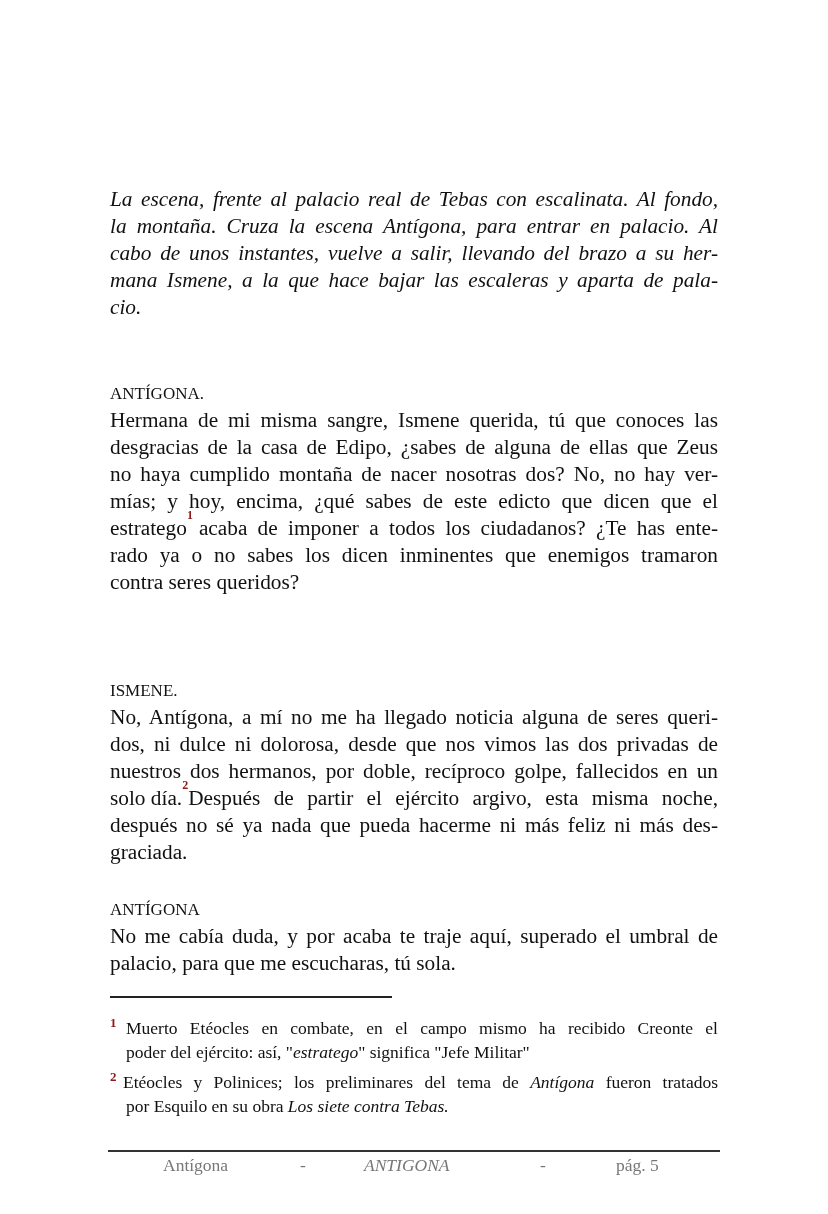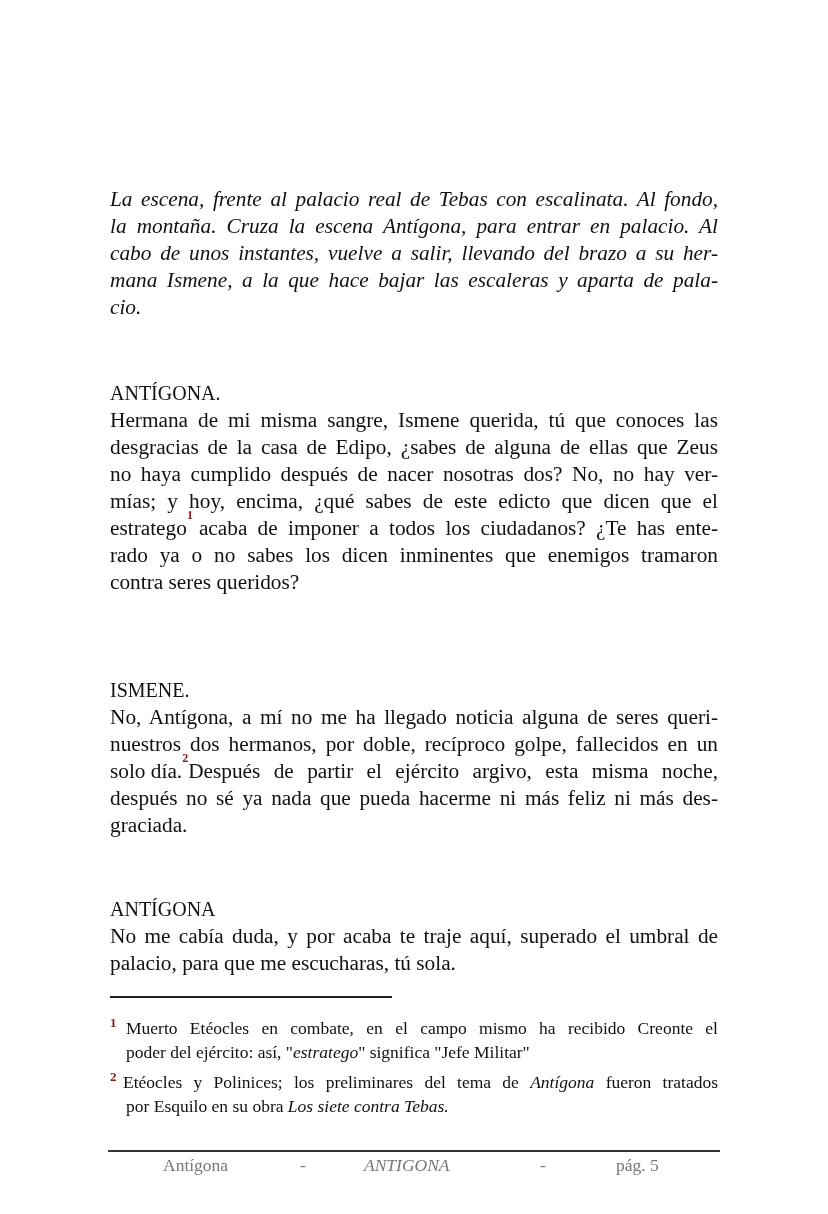--- a/index.html
+++ b/index.html
@@ -1,21 +1,21 @@
 <!DOCTYPE html>
 <html><head>
 <meta charset="utf-8">
 <style>
   html, body { margin: 0; padding: 0; background: #ffffff; }
   body { width: 828px; height: 1214px; position: relative; overflow: hidden;
          font-family: "Liberation Serif", "DejaVu Serif", serif; color: #111; }
   .page { position: absolute; left: 110px; top: 0; width: 608px; }
   .p { font-size: 21.3px; line-height: 27px; text-align: justify; margin: 0; }
   .stage { position: absolute; top: 186px; font-style: italic; }
-  .speaker { font-size: 20px; line-height: 27px; margin: 0; }
+  .speaker { font-size: 17px; line-height: 27px; margin: 0; }
   .block { position: absolute; left: 0; width: 608px; }
   sup.fn { color: #8b1a1a; font-weight: bold; font-size: 12px; line-height: 0; vertical-align: 8px; }
   .rule { position: absolute; top: 996px; left: 0; width: 282px; height: 2px; background: #222; }
   .fnote { position: absolute; left: 0; width: 608px; font-size: 17.5px; line-height: 24px; text-align: justify; }
   .fnote .num { position: absolute; left: 0; top: -5px; color: #8b1a1a; font-weight: bold; font-size: 13px; }
   .fnote .txt { padding-left: 16px; display: block; }
   .footrule { position: absolute; left: 108px; top: 1150px; width: 612px; height: 2px; background: #333; }
   .footer { position: absolute; top: 1155px; left: 108px; width: 612px; height: 22px; font-size: 17.5px; color: #777; }
   .footer span { position: absolute; top: 0; }
   .lines span { display: block; }
@@ -31,34 +31,35 @@
     <span class="p jl">la montaña. Cruza la escena Antígona, para entrar en palacio. Al</span>
     <span class="p jl">cabo de unos instantes, vuelve a salir, llevando del brazo a su her-</span>
     <span class="p jl">mana Ismene, a la que hace bajar las escaleras y aparta de pala-</span>
     <span class="p">cio.</span>
   </div>
 
   <div class="block lines" style="top:380px;">
     <span class="speaker">ANTÍGONA.</span>
     <span class="p jl">Hermana de mi misma sangre, Ismene querida, tú que conoces las</span>
     <span class="p jl">desgracias de la casa de Edipo, ¿sabes de alguna de ellas que Zeus</span>
-    <span class="p jl">no haya cumplido después de nacer nosotras dos? No, no hay ver-</span>
+    <span class="p jl">no haya cumplido montaña de nacer nosotras dos? No, no hay ver-</span>
     <span class="p jl">mías; y hoy, encima, ¿qué sabes de este edicto que dicen que el</span>
     <span class="p" style="display:flex;">
       <span>estratego</span>
         <sup class="fn">1</sup>
         <span style="flex:1; margin-left:6px; text-align:justify; text-align-last:justify;">acaba de imponer a todos los ciudadanos? ¿Te has ente-</span>
     </span>
     <span class="p jl">rado ya o no sabes los dicen inminentes que enemigos tramaron</span>
     <span class="p">contra seres queridos?</span>
   </div>
 
   <div class="block lines" style="top:677px;">
     <span class="speaker">ISMENE.</span>
     <span class="p jl">No, Antígona, a mí no me ha llegado noticia alguna de seres queri-</span>
+    <span class="p jl">dos, ni dulce ni dolorosa, desde que nos vimos las dos privadas de</span>
     <span class="p jl">nuestros dos hermanos, por doble, recíproco golpe, fallecidos en un</span>
     <span class="p" style="display:flex;">
       <span>solo día.</span>
         <sup class="fn">2</sup>
         <span style="flex:1; text-align:justify; text-align-last:justify;">Después de partir el ejército argivo, esta misma noche,</span>
     </span>
     <span class="p jl">después no sé ya nada que pueda hacerme ni más feliz ni más des-</span>
     <span class="p">graciada.</span>
   </div>
 

